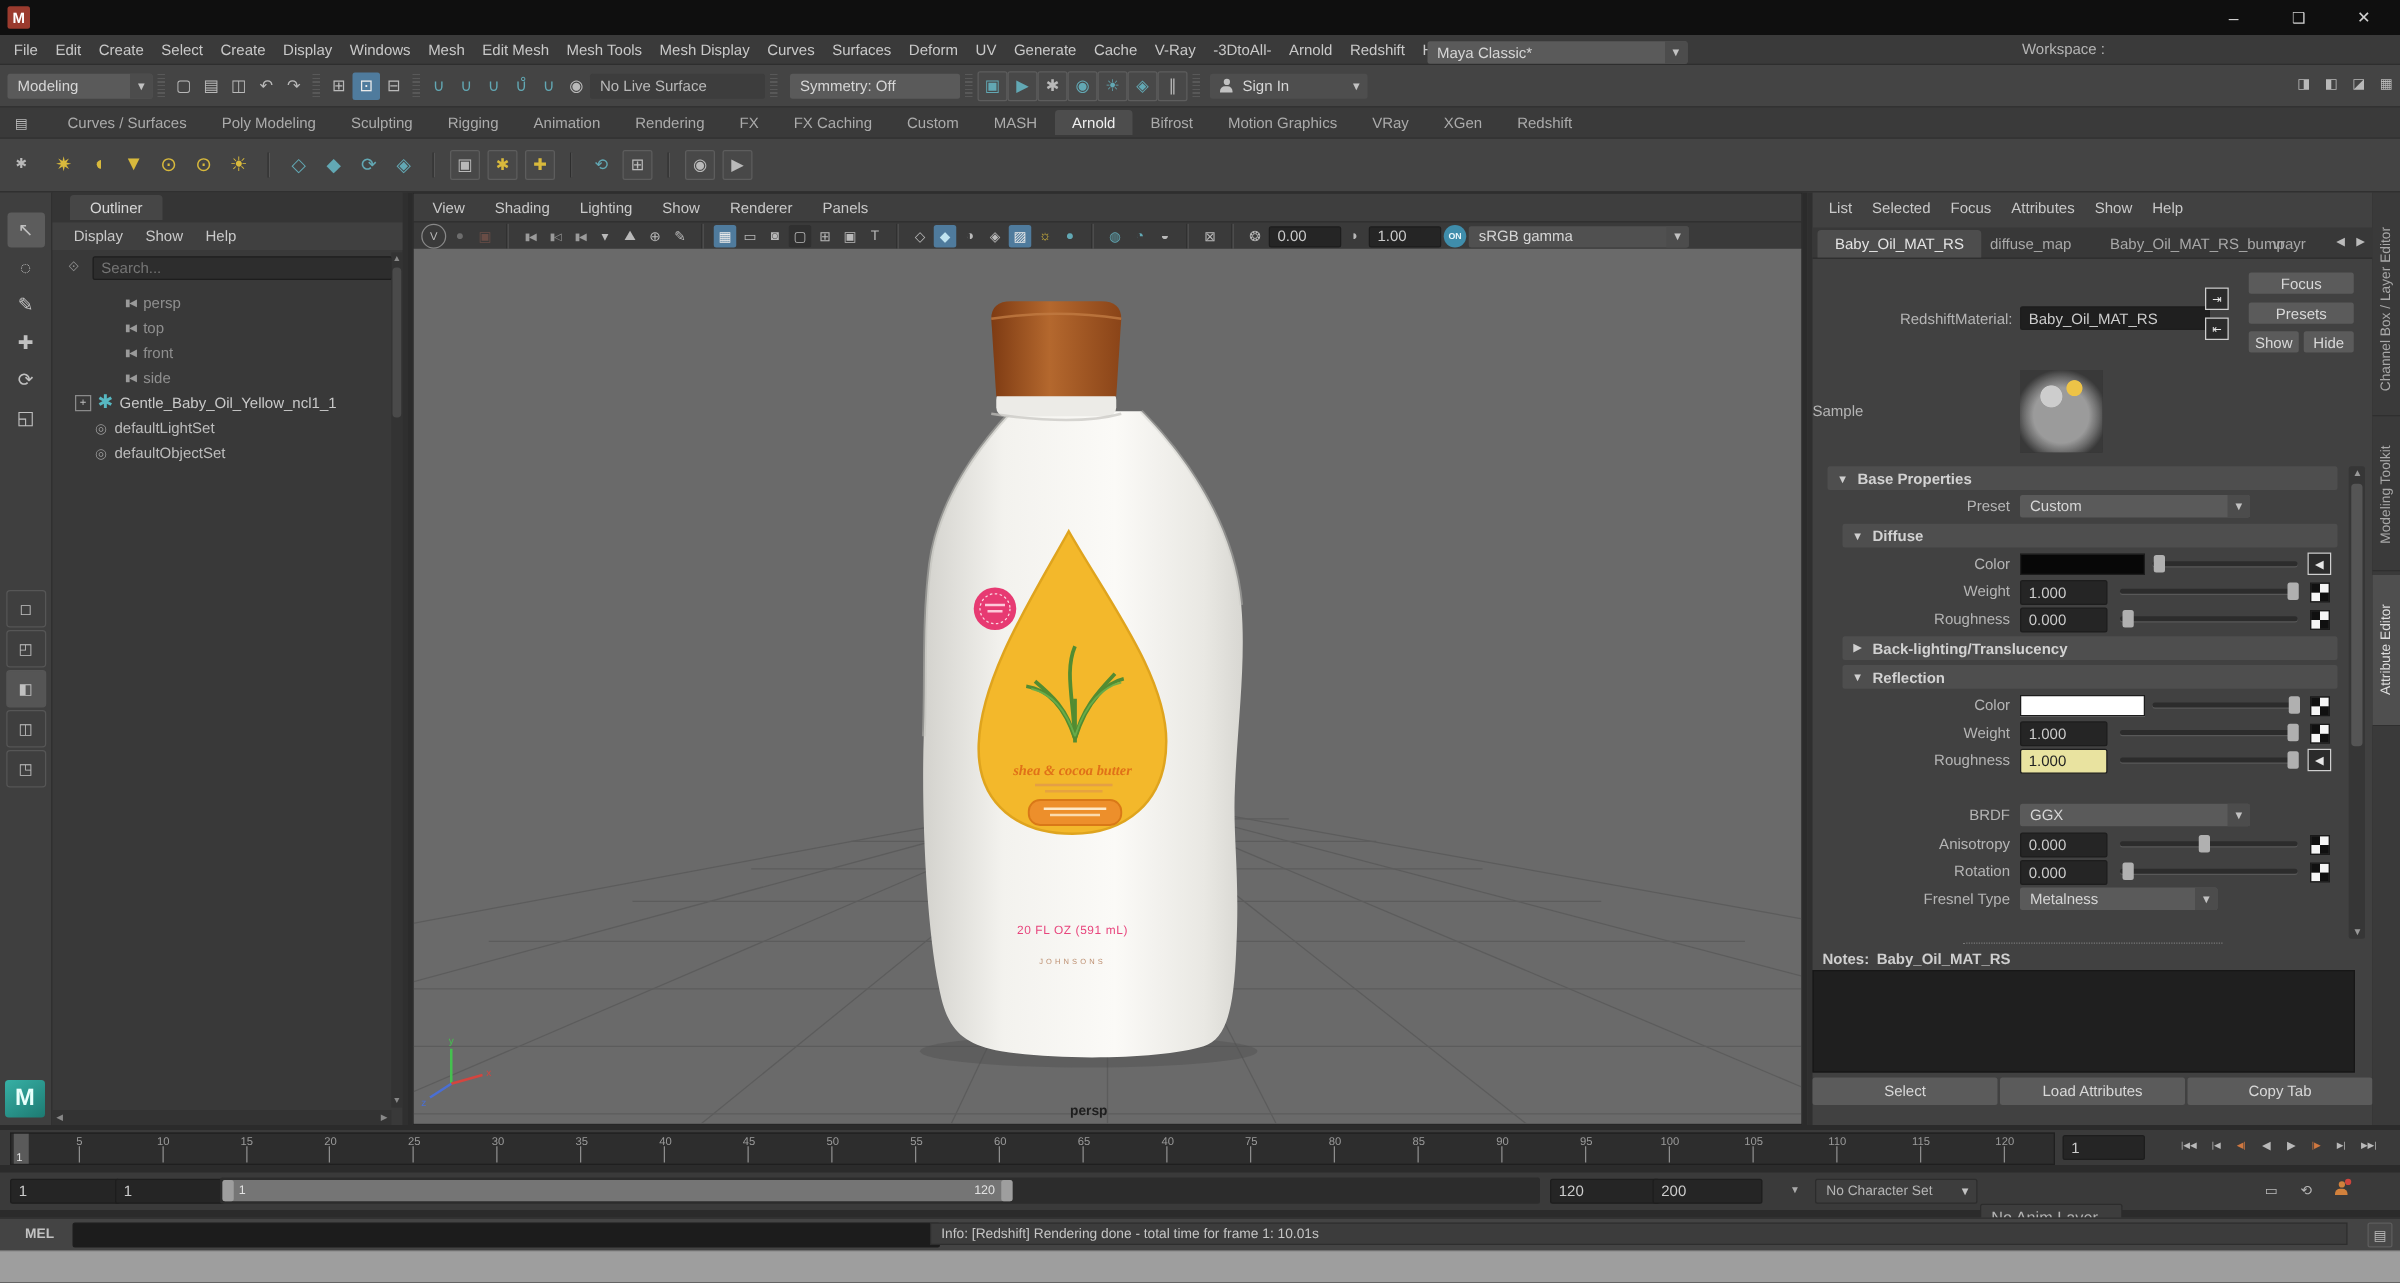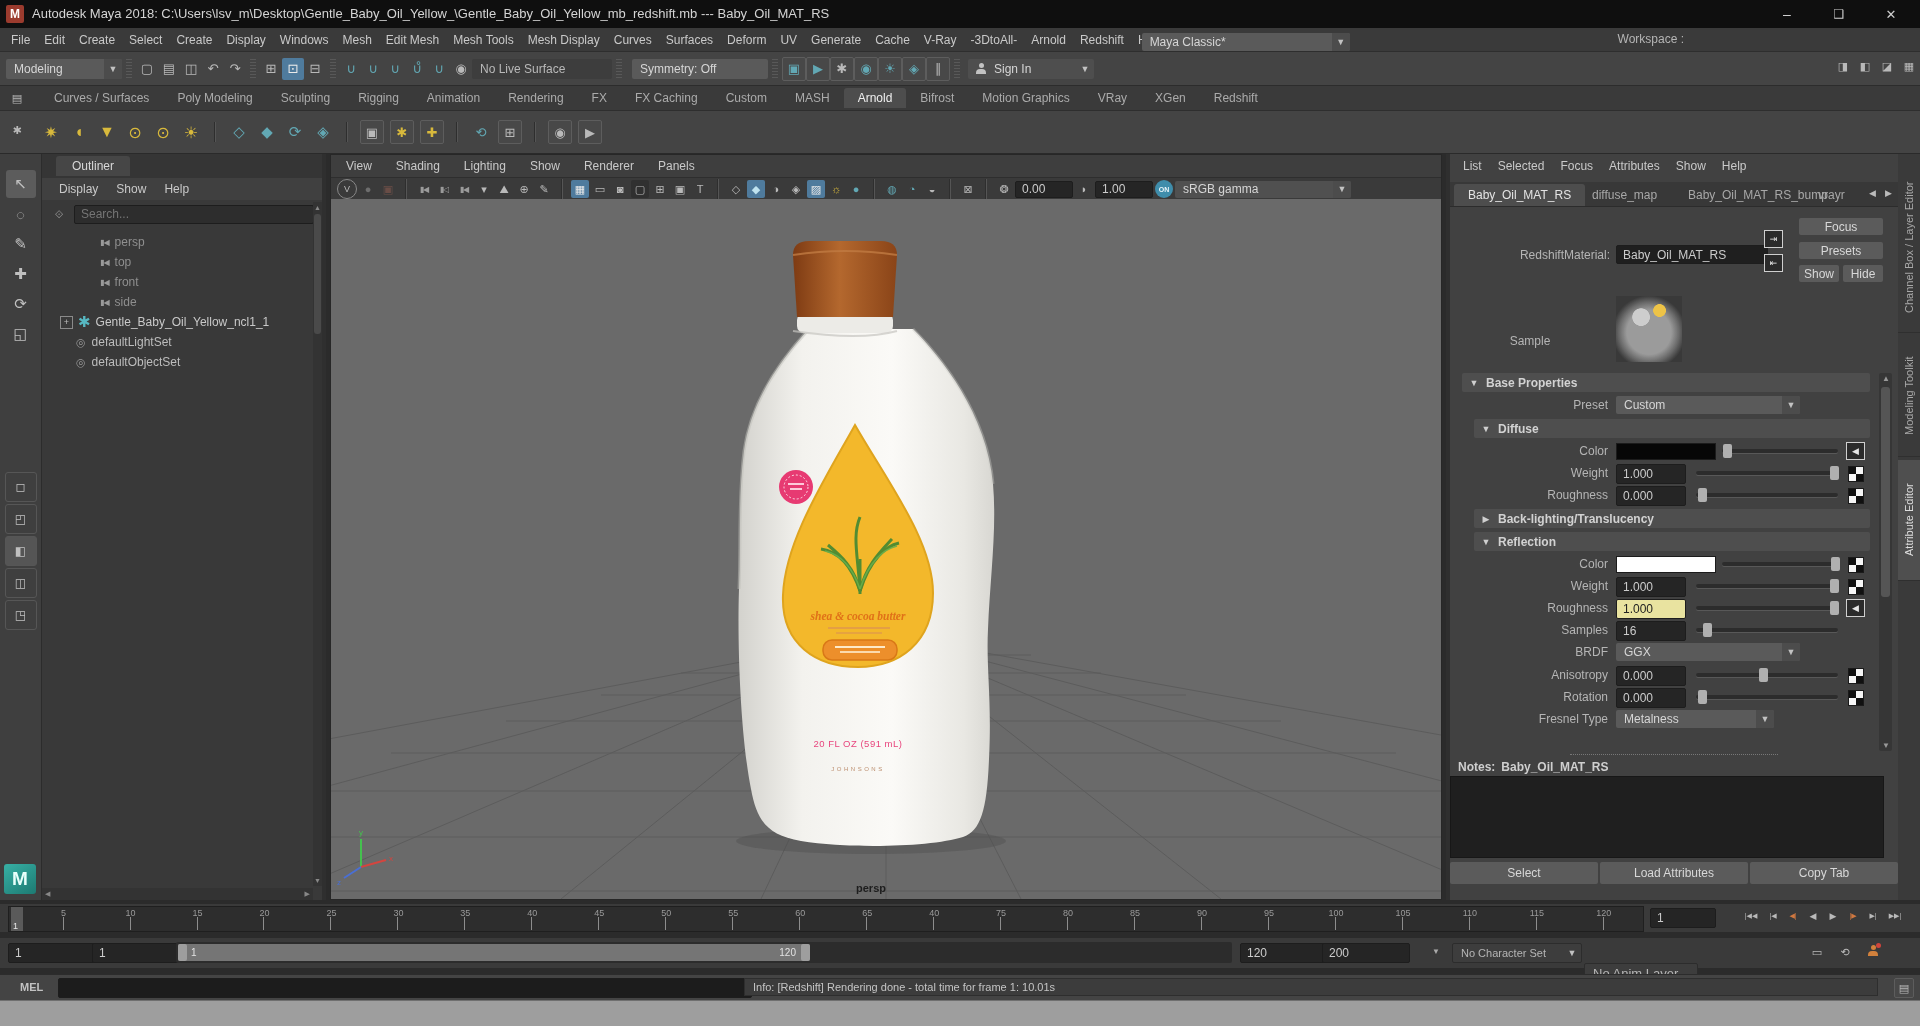--- a/index.html
+++ b/index.html
@@ -56,21 +56,20 @@
   .person.orange::before,.person.orange::after{background:#d2813c;}
   .cam{font-size:8px;letter-spacing:-1px;color:#9a9a9a;}
   .tool{width:30px;height:28px;display:flex;align-items:center;justify-content:center;font-size:15px;color:#c0c0c0;border-radius:3px;margin:2px auto;}
   .tool.active{background:#5c5c5c;}
 </style>
 </head>
 <body>
 
 <div class="abs flex" style="left:0;top:0;width:1920px;height:28px;background:#0f0f0f;">
   <span class="abs flex" style="left:6px;top:5px;width:18px;height:18px;background:#9b3b2e;border-radius:2px;color:#fff;font-weight:bold;font-size:12px;justify-content:center;">M</span>
-  <span class="abs" style="left:32px;top:6px;color:#d4d4d4;font-size:13px;white-space:nowrap;">Autodesk Maya 2018: C:\Users\lsv_m\Desktop\Gentle_Baby_Oil_Yellow_\Gentle_Baby_Oil_Yellow_mb_redshift.mb   ---   Baby_Oil_MAT_RS</span>
   <span class="abs flex" style="right:110px;top:0;width:46px;height:28px;justify-content:center;color:#cfcfcf;font-size:14px;">–</span>
   <span class="abs flex" style="right:58px;top:0;width:46px;height:28px;justify-content:center;color:#cfcfcf;font-size:12px;">❑</span>
   <span class="abs flex" style="right:6px;top:0;width:46px;height:28px;justify-content:center;color:#cfcfcf;font-size:13px;">✕</span>
 </div>
 
 <div class="abs flex" style="left:0;top:28px;width:1920px;height:23px;background:#3a3a3a;border-bottom:1px solid #2e2e2e;padding-left:4px;">
   <span class="menu-item">File</span>
   <span class="menu-item">Edit</span>
   <span class="menu-item">Create</span>
   <span class="menu-item">Select</span>
@@ -457,21 +456,21 @@
 
   <span class="abs" style="left:0;top:94px;width:160px;text-align:right;color:#b5b5b5;">RedshiftMaterial:</span>
   <input class="field abs" style="left: 166px; top: 91px; width: 138px; height: 17px; background: rgb(31, 31, 31);" value="Baby_Oil_MAT_RS">
   <span class="mapin abs" style="left:314px;top:76px;">⇥</span>
   <span class="mapin abs" style="left:314px;top:100px;">⇤</span>
   <div class="btn abs" style="left:349px;top:64px;width:84px;height:17px;">Focus</div>
   <div class="btn abs" style="left:349px;top:88px;width:84px;height:17px;">Presets</div>
   <div class="btn abs" style="left:349px;top:111px;width:40px;height:17px;">Show</div>
   <div class="btn abs" style="left:393px;top:111px;width:40px;height:17px;">Hide</div>
 
-  <span class="abs" style="left:0;top:168px;width:160px;text-align:center;color:#b5b5b5;margin-top:12px;">Sample</span>
+  <span class="abs" style="left:0;top:168px;width:160px;text-align:left;color:#b5b5b5;">Sample</span>
   <div class="abs" style="left:166px;top:142px;width:66px;height:66px;background:
       radial-gradient(circle at 38% 32%,#c9c9c9 0 14%,transparent 15%),
       radial-gradient(circle at 36% 30%,#e8b93c 0 9%,transparent 10%),
       radial-gradient(circle at 66% 22%,#e8c04a 0 9%,transparent 10%),
       radial-gradient(circle at 50% 55%,#9a9a9a 0 45%,#6e6e6e 60%,#3c3c3c 75%);
       background-color:#333;filter:contrast(1.05);"></div>
 
   <div class="abs" style="left:0;top:215px;right:0;height:382px;">
     <div class="ae-header" style="top:4px;">
       <span class="tri">▼</span>
@@ -536,27 +535,20 @@
         </div>
       <span class="checker"></span>
     </div>
     <div class="ae-row" style="top:230px;">
       <span class="ae-label">Roughness</span>
       <input class="field ae-field" style="color: rgb(34, 34, 34); background: rgb(233, 227, 160);" value="1.000">
       <div class="sl">
           <b style="left: 97%;"></b>
         </div>
       <span class="mapin">◀</span>
-    </div>
-    <div class="ae-row" style="top:252px;">
-      <span class="ae-label">Samples</span>
-      <input class="field ae-field" value="16" style="">
-      <div class="sl">
-          <b style="left: 8%;"></b>
-        </div>
     </div>
     <div class="ae-row" style="top:274px;">
       <span class="ae-label">BRDF</span>
       <div class="dd ae-dd" style="height:18px;">
         <span>GGX</span>
         <span class="arr">▼</span>
       </div>
     </div>
     <div class="ae-row" style="top:297px;">
       <span class="ae-label">Anisotropy</span>

